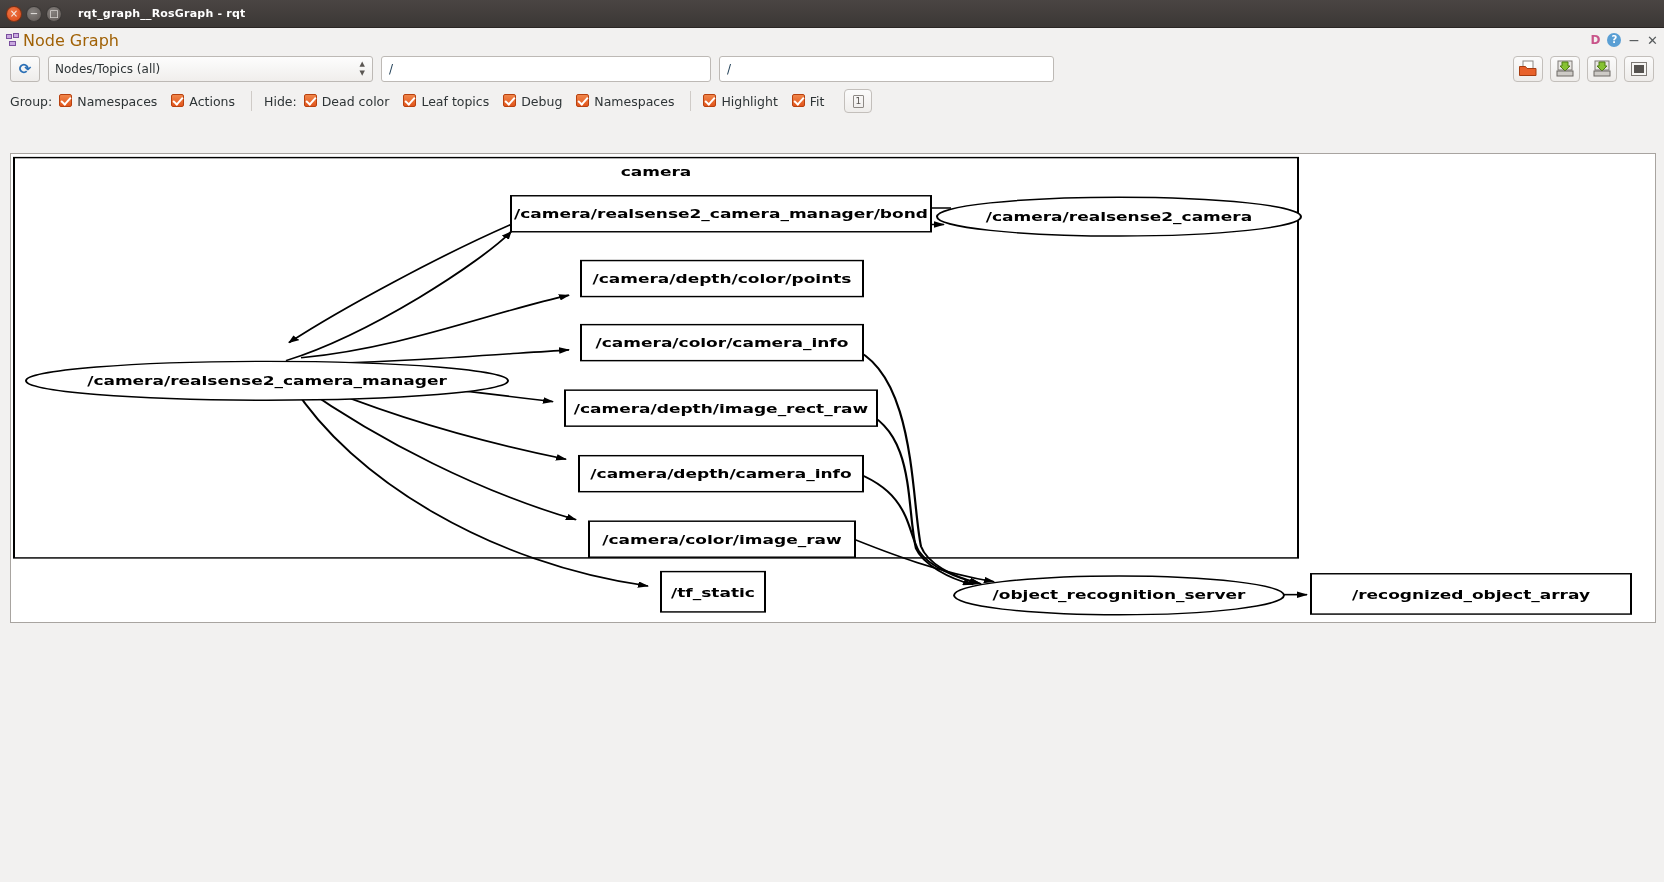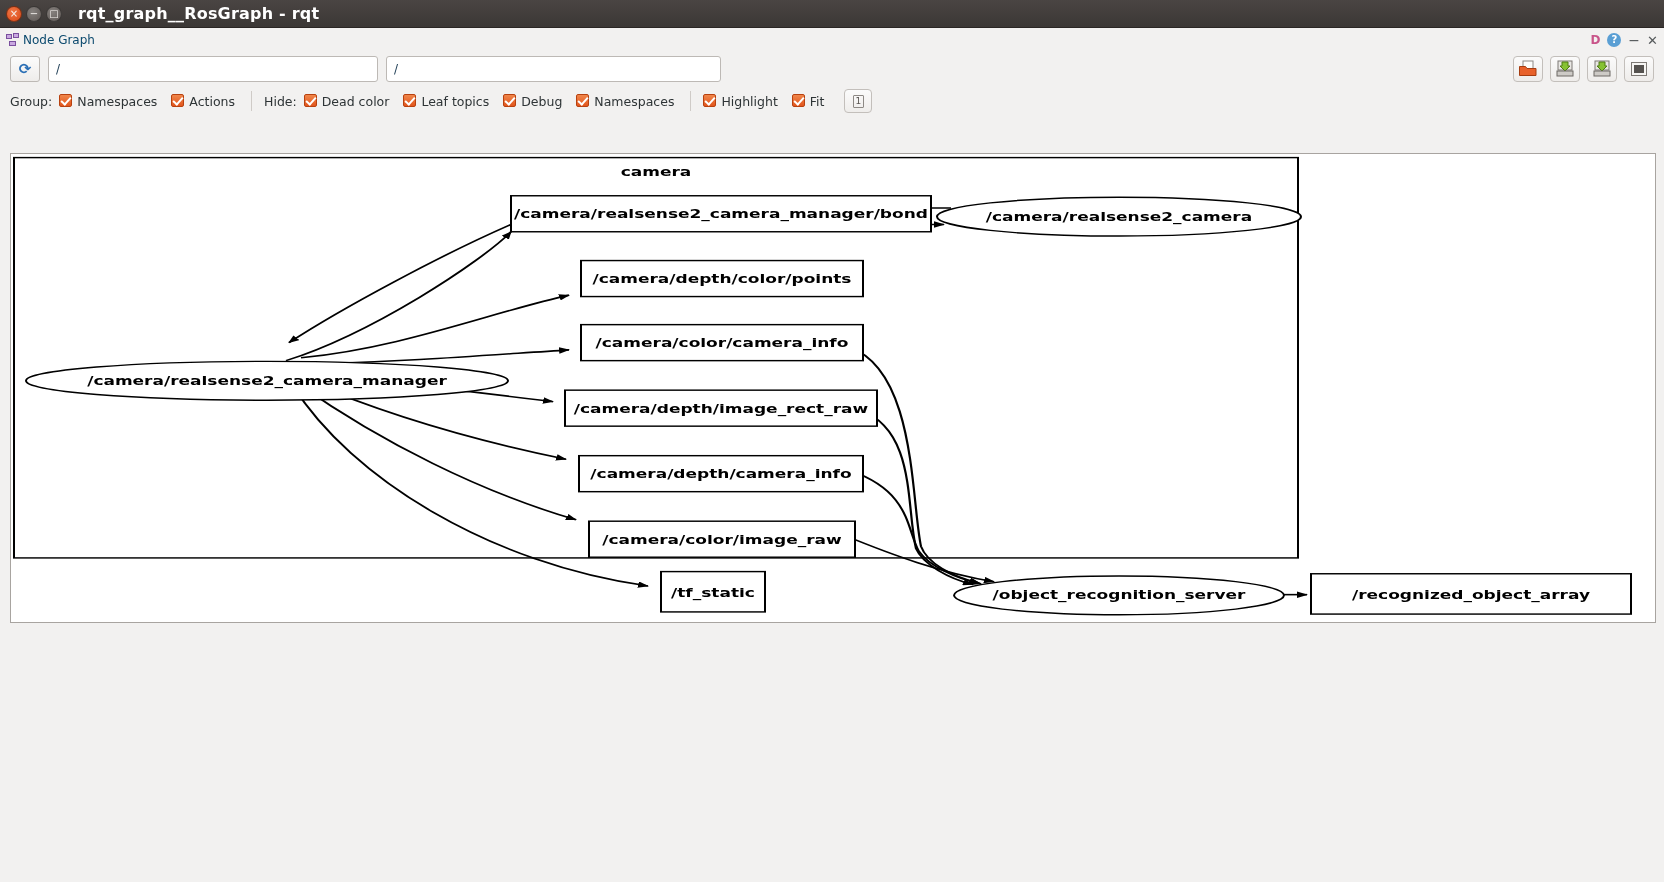--- a/index.html
+++ b/index.html
@@ -22,41 +22,41 @@
     width: 16px; height: 16px; border-radius: 50%;
     margin-right: 4px;
     display: flex; align-items: center; justify-content: center;
     font-size: 10px; color: #f4f0ee;
     border: 1px solid rgba(0,0,0,.45);
   }
   .wbtn.close { background: radial-gradient(circle at 40% 35%, #f07746, #d94715); }
   .wbtn.min   { background: radial-gradient(circle at 40% 35%, #86817e, #5d5754); }
   .wbtn.max   { background: radial-gradient(circle at 40% 35%, #86817e, #5d5754); }
   #window-title {
-    color: #ffffff; font-size: 16px; font-weight: bold;
+    color: #ffffff; font-size: 11px; font-weight: bold;
     margin-left: 12px; letter-spacing: .2px;
   }
 
   
   #plugin-bar {
     height: 24px; background: #f2f1f0;
     display: flex; align-items: center;
     padding: 0 6px;
     position: relative;
   }
   #plugin-icon {
     width: 14px; height: 14px; position: relative; margin-right: 3px; flex: 0 0 14px;
   }
   #plugin-icon i {
     position: absolute; border: 1px solid #7a4f9e; background: #c9a8e0; display: block;
   }
   #plugin-icon i.a { left: 0; top: 1px; width: 6px; height: 5px; }
   #plugin-icon i.b { left: 7px; top: 0px; width: 6px; height: 5px; }
   #plugin-icon i.c { left: 3px; top: 8px; width: 7px; height: 5px; }
-  #plugin-title { font-size: 12px; color: #0c4a6e; }
+  #plugin-title { font-size: 16px; color: #a16207; }
   #header-right {
     position: absolute; right: 6px; top: 0; height: 24px;
     display: flex; align-items: center; gap: 7px;
   }
   .hdr-ic { font-size: 13px; line-height: 1; cursor: default; }
   .hdr-ic.d { color: #c9558a; font-weight: bold; font-size: 12px; }
   .hdr-ic.q {
     color: #fff; background: #5a9fd4; border-radius: 50%;
     width: 14px; height: 14px; font-size: 10px; font-weight: bold;
     display: flex; align-items: center; justify-content: center;
@@ -206,20 +206,27 @@
     <span class="hdr-ic m">−</span>
     <span class="hdr-ic x">✕</span>
   </div>
 </div>
 
 <div id="toolbar1">
   <div class="tb-btn">
     <span id="refresh-glyph">⟳</span>
   </div>
 
+  <div id="filter-select">
+    <span>Nodes/Topics (all)</span>
+    <span class="spin">
+      <span>▲</span>
+        <span>▼</span>
+    </span>
+  </div>
 
   <div class="txtfield" id="topic-filter">
     <span>/</span>
   </div>
 
   <div class="txtfield" id="node-filter">
     <span>/</span>
   </div>
 
   <div id="toolbar1-right">

